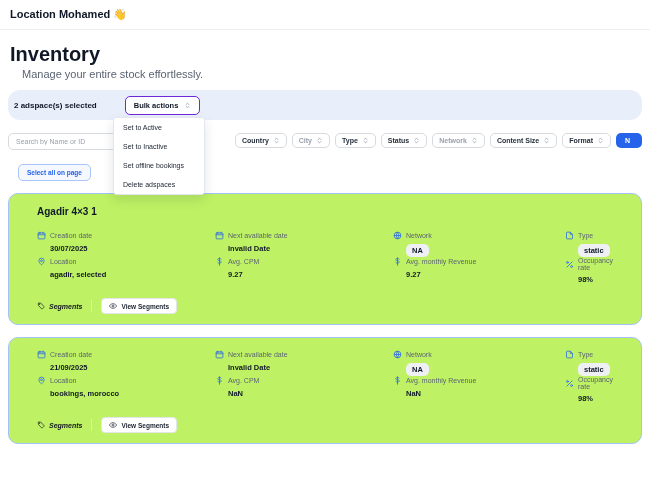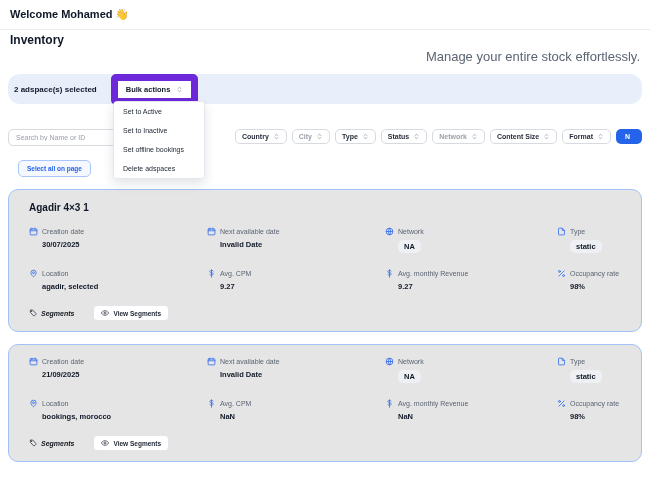--- a/index.html
+++ b/index.html
@@ -6,56 +6,56 @@
   html,body { width:650px; height:488px; }
   body {
     font-family: "Liberation Sans", sans-serif;
     background:#ffffff; color:#101828;
     position:relative; overflow:hidden;
   }
   .topbar { height:30px; display:flex; align-items:center; padding:0 10px;
             background:#fff; border-bottom:1px solid #ebedf0; }
   .welcome { font-size:11px; font-weight:700; }
   .page { padding:0 8px; }
-  .page-title { font-size:12px; font-weight:700; margin:3px 2px 2px; }
-  .page-sub { font-size:13px; color:#5b6472; margin:0 2px 10px;text-align:right; }
+  .page-title { font-size:20px; font-weight:700; margin:13px 2px 2px; }
+  .page-sub { font-size:11px; color:#5b6472; margin:0 14px 10px; }
 
   .selection-bar { background:#e9eefb; border-radius:12px; height:30px;
-    display:flex; align-items:center; gap:14px; padding:0 6px; position:relative; }
+    display:flex; align-items:center; gap:28px; padding:0 6px; position:relative; }
   .sel-text { font-size:8px; font-weight:700; }
-  .bulk-btn { background:#fff; border:7px solid #6d28d9; border-radius:5px;
+  .bulk-btn { background:#fff; border:1px solid #6d28d9; border-radius:5px;
     font-size:7.5px; font-weight:600; padding:4px 8px; display:flex; gap:6px;
     align-items:center; cursor:pointer;justify-content:center; }
   .menu { position:absolute; top:27px; left:105px; width:92px; background:#fff;
     border:1px solid #e3e6ea; border-radius:4px; box-shadow:0 5px 12px rgba(20,30,60,.12);
     z-index:9; overflow:hidden; }
   .menu-item { font-size:7px; padding:6px 9px; color:#1b2330; cursor:pointer; background:#fff; }
 
-  .toolbar-row { display:flex; align-items:center; margin-top:22px; gap:9px; }
+  .toolbar-row { display:flex; align-items:center; margin-top:10px; gap:9px; }
   .search-wrap { position:relative; width:192px; }
   .search-wrap input { width:100%; height:17px; border:1px solid #d7dbe0; border-radius:5px;
     font-size:7px; padding:0 18px 0 7px; color:#333; font-family:"Liberation Sans",sans-serif; background:#fff; }
   .search-wrap input::placeholder { color:#9aa1ab; }
   .search-ic { position:absolute; right:5px; top:4px; color:#8a919c; }
 
   .filters { margin-left:auto; display:flex; gap:5px; align-items:center; }
   .filter { border:1px solid #d7dbe0; background:#fff; border-radius:5px; padding:3px 6px;
     font-size:7px; font-weight:600; color:#27303c; display:flex; align-items:center; gap:4px; cursor:pointer; white-space:nowrap; }
   .filter.muted { color:#9aa1ab; }
   .new-btn { background:#2563eb; color:#fff; border-radius:5px; padding:4px 9px;
     font-size:7px; font-weight:700; min-width:26px; cursor:pointer; }
 
   .select-all { display:inline-block; margin:14px 0 0 10px; color:#2563eb;
     border:1px solid #a9c6fb; background:#f5f8ff; border-radius:5px; font-size:6.5px;
     font-weight:600; padding:4px 8px; cursor:pointer; }
 
   .card { margin:12px 0 0; border:1.5px solid #a3c2f7; border-radius:10px;
-    background:#e5e5e5; padding:12px 20px 10px; }
+    background:#bef264; padding:12px 28px 10px; }
   .card-title { font-size:10px; font-weight:700; margin-bottom:14px; }
-  .grid { display:grid; grid-template-columns:178px 178px 172px 1fr; row-gap:16px; }
+  .grid { display:grid; grid-template-columns:178px 178px 172px 1fr; }
   .field-head { display:flex; align-items:center; gap:4px; font-size:7px; color:#5b6472; }
   .field-val { margin:4px 0 0 13px; font-size:7.5px; font-weight:700; color:#101828; }
   .pillv { background:#eef0f3; border-radius:5px; padding:2px 6px; display:inline-block;text-align:center; }
 
   .card-foot { margin-top:14px; display:flex; align-items:center; gap:9px; }
   .seg { display:flex; gap:4px; align-items:center; font-size:7px; font-weight:700;
     font-style:italic; color:#14181f; }
   .vdiv { width:1px; height:12px; background:#e2e5e9; }
   .view-btn { display:flex; gap:4px; align-items:center; font-size:6.5px; font-weight:600;
     border:1px solid #e2e5e9; border-radius:4px; padding:3px 7px; background:#fff; cursor:pointer; color:#1b2330; }
@@ -64,21 +64,21 @@
   .ic-s { width:8px; height:8px; flex:none; }
   .ic-xs { width:7px; height:7px; flex:none; }
   .blue { color:#2563eb; }
   .gray { color:#8a919c; }
   svg { display:block; }
 </style>
 </head>
 <body>
 
 <div class="topbar">
-  <div class="welcome">Welcome Mohamed 👋</div>
+  <div class="welcome">Location Mohamed 👋</div>
 </div>
 
 <div class="page">
   <div class="page-title">Inventory</div>
   <div class="page-sub">Manage your entire stock effortlessly.</div>
 
   <div class="selection-bar">
     <span class="sel-text">2 adspace(s) selected</span>
     <div class="bulk-btn">
       <span>Bulk actions</span>

